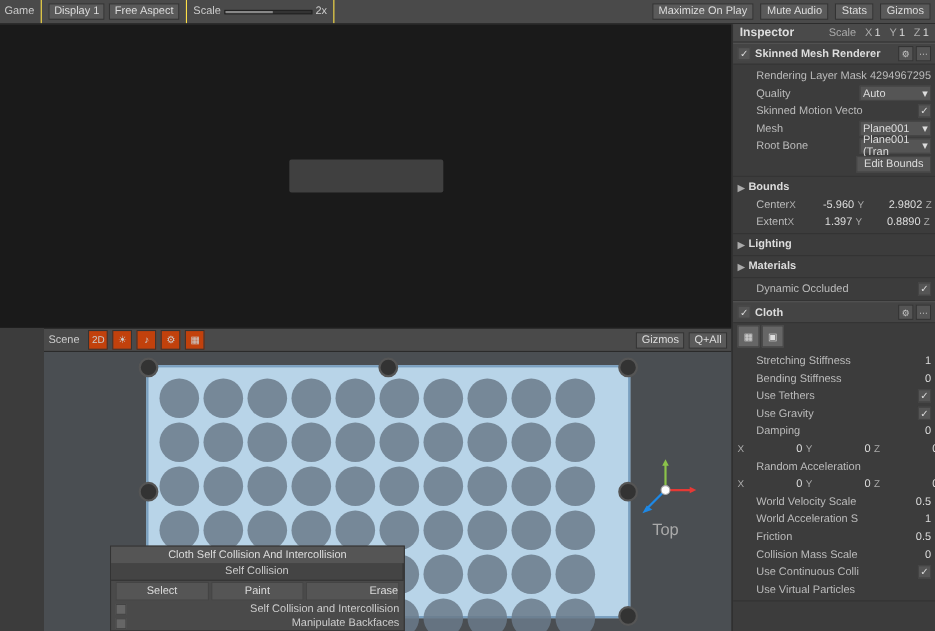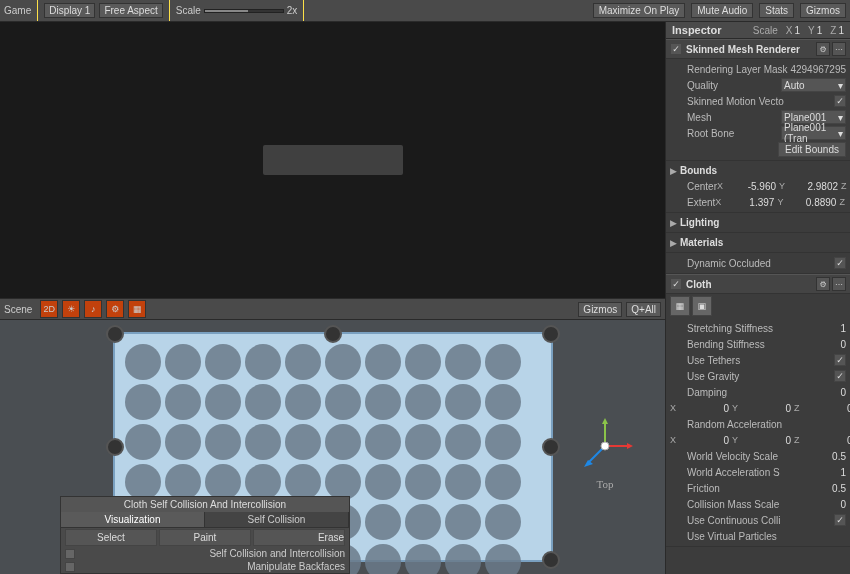--- a/index.html
+++ b/index.html
@@ -192,21 +192,21 @@
       border: 2px solid #555;
       position: absolute;
       z-index: 10;
     }
 
     
     .bottom-panel {
       position: absolute;
       bottom: 0;
       left: 60px;
-      width: 290px;
+      width: 268px;
       background: #4a4a4a;
       border: 1px solid #333;
       z-index: 20;
     }
     .bottom-panel-title {
       background: #555;
       color: #ddd;
       font-size: 10px;
       padding: 2px 6px;
       text-align: center;
@@ -464,21 +464,21 @@
 </div>
 
 <div class="main-layout">
 
   <div class="left-panel">
 
     <div class="game-view" style="height:60px; background:#1a1a1a;">
       <div style="width:140px;height:30px;background:#666;opacity:0.5;border-radius:2px;"></div>
     </div>
 
-    <div class="scene-panel" style="flex:1;">
+    <div class="scene-panel" style="flex:1;margin-left:40px;">
       <div class="scene-toolbar">
         <span class="scene-toolbar-label">Scene</span>
         <div class="icon-btn">2D</div>
         <div class="icon-btn">☀</div>
         <div class="icon-btn">♪</div>
         <div class="icon-btn">⚙</div>
         <div class="icon-btn">▦</div>
         <div class="scene-toolbar-right">
           <button class="dropdown-btn">Gizmos</button>
           <button class="dropdown-btn">Q+All</button>
@@ -569,27 +569,26 @@
             <polygon points="30,2 27,8 33,8" fill="#8bc34a"></polygon>
 
             <line x1="30" y1="30" x2="55" y2="30" stroke="#e53935" stroke-width="2"></line>
             <polygon points="58,30 52,27 52,33" fill="#e53935"></polygon>
 
             <line x1="30" y1="30" x2="12" y2="48" stroke="#1e88e5" stroke-width="2"></line>
             <polygon points="9,51 13,44 18,48" fill="#1e88e5"></polygon>
 
             <circle cx="30" cy="30" r="4" fill="#fff" stroke="#aaa" stroke-width="1"></circle>
           </svg>
-          <div style="position:absolute;bottom:-12px;left:50%;transform:translateX(-50%);color:#aaa;font-size:11px;font-family:Liberation Serif, serif;">Top</div>
+          <div style="position:absolute;bottom:-12px;left:50%;transform:translateX(-50%);color:#aaa;font-size:15px;">Top</div>
         </div>
 
         <div class="bottom-panel">
           <div class="bottom-panel-title">Cloth Self Collision And Intercollision</div>
           <div class="bottom-panel-tabs">
-            <div class="bottom-tab active">Visualization</div>
             <div class="bottom-tab">Self Collision</div>
           </div>
           <div class="bottom-panel-row">
             <div style="flex:1;background:#555;border:1px solid #444;text-align:center;color:#ddd;font-size:10px;padding:2px 0;cursor:pointer;">Select</div>
             <div style="flex:1;background:#555;border:1px solid #444;text-align:center;color:#ddd;font-size:10px;padding:2px 0;cursor:pointer;">Paint</div>
             <div style="flex:1;background:#555;border:1px solid #444;text-align:right;color:#ddd;font-size:10px;padding:2px 0;cursor:pointer;">Erase</div>
           </div>
           <div class="bottom-panel-row">
             <div class="checkbox-sq"></div>
             <span class="bottom-panel-row-text">Self Collision and Intercollision</span>

